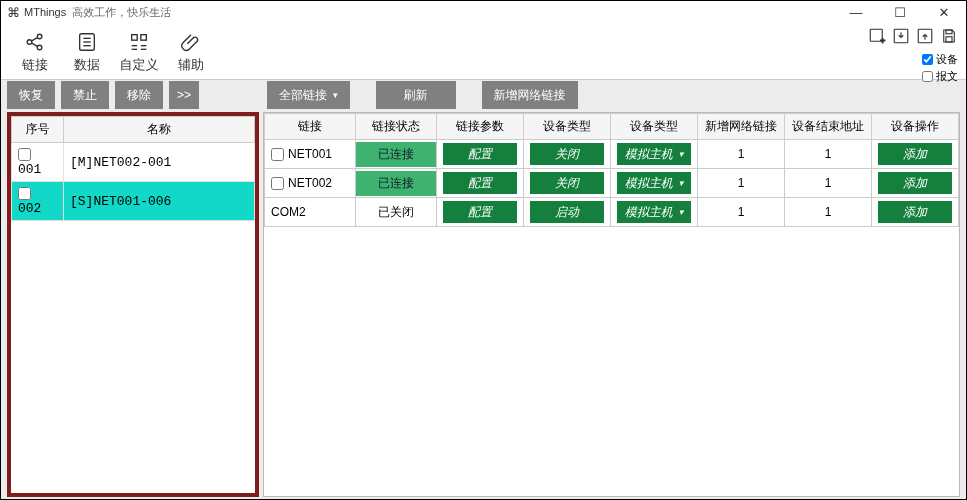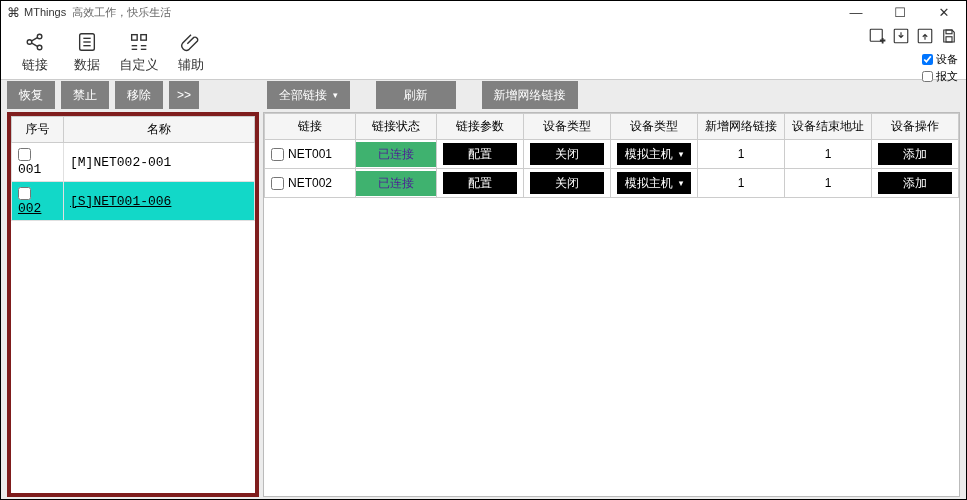--- a/index.html
+++ b/index.html
@@ -22,33 +22,33 @@
 .left-panel { width: 260px; display: flex; flex-direction: column; }
 .left-toolbar { height: 30px; display: flex; align-items: center; gap: 6px; padding: 3px 6px; }
 .btn { background: #808080; color: #fff; border: none; height: 28px; padding: 0 12px; font-size: 12px; cursor: default; display: inline-flex; align-items: center; justify-content: center; }
 .btn-arrow { background: #808080; color: #fff; width: 30px; }
 .left-table-wrap { flex: 1; background: #fff; margin: 2px 2px 2px 6px; border: 4px solid #7f1d1d; overflow-y: scroll; }
 .left-table { width: 100%; border-collapse: collapse; }
 .left-table th { background: #f5f5f5; border: 1px solid #ccc; font-weight: normal; padding: 4px 6px; font-size: 12px; text-align: center; }
 .left-table td { border: 1px solid #e0e0e0; padding: 4px 6px; font-family: "Courier New", monospace; font-size: 13px; }
 .left-table td.num { width: 52px; }
 .left-table td input[type=checkbox] { margin-right: 4px; vertical-align: middle; }
-.row-sel td { background: #12d8c8; text-decoration: underline; }
+.row-sel td { background: #12d8c8; }
 .right-panel { flex: 1; display: flex; flex-direction: column; }
 .right-toolbar { height: 30px; display: flex; align-items: center; gap: 26px; padding: 3px 6px; }
 .btn-dd { display: inline-flex; align-items: center; gap: 6px; }
 .btn-dd .chev { font-size: 9px; }
 .right-table-wrap { flex: 1; background: #fff; margin: 2px 6px 2px 2px; border: 1px solid #bbb; overflow: auto; }
 .right-table { width: 100%; border-collapse: collapse; table-layout: fixed; }
 .right-table th { background: #f5f5f5; border: 1px solid #ccc; font-weight: normal; padding: 4px 2px; font-size: 12px; text-align: center; }
 .right-table td { border: 1px solid #ccc; padding: 3px 2px; font-size: 12px; text-align: center; height: 27px; }
 .right-table td.link-cell { text-align: left; padding-left: 6px; }
 .right-table td.link-cell input { margin-right: 4px; vertical-align: middle; }
-.status-connected { background: #3fb26f; color: #4c1d95; margin: 0; padding: 4px 0; display: block; }
-.cell-btn { background: #000000; color: #fff; height: 22px; width: 90%; display: inline-flex; align-items: center; justify-content: center; font-size: 12px; }
+.status-connected { background: #3fb26f; color: #0f172a; margin: 0; padding: 4px 0; display: block; }
+.cell-btn { background: #15803d; color: #fff; height: 22px; width: 90%; display: inline-flex; align-items: center; justify-content: center; font-size: 12px; font-style: italic; }
 .cell-btn .chev { margin-left: 6px; font-size: 9px; }
 .col-link { width: 90px; }
 .col-status { width: 80px; }
 .col-param { width: 86px; }
 .col-op { width: 86px; }
 .col-type { width: 86px; }
 .col-start { width: 86px; }
 .col-end { width: 86px; }
 .col-devop { width: 86px; }
 </style>
@@ -224,18 +224,28 @@
                 <td style="padding:0">
                   <span class="status-connected">已连接</span>
                 </td>
                 <td><span class="cell-btn">配置</span></td>
                 <td><span class="cell-btn">关闭</span></td>
                 <td><span class="cell-btn">模拟主机<span class="chev">▾</span></span></td>
                 <td>1</td>
                 <td>1</td>
                 <td><span class="cell-btn">添加</span></td>
               </tr>
+              <tr>
+                <td class="link-cell">COM2</td>
+                <td>已关闭</td>
+                <td><span class="cell-btn">配置</span></td>
+                <td><span class="cell-btn">启动</span></td>
+                <td><span class="cell-btn">模拟主机<span class="chev">▾</span></span></td>
+                <td>1</td>
+                <td>1</td>
+                <td><span class="cell-btn">添加</span></td>
+              </tr>
             </tbody>
         </table>
       </div>
     </div>
   </div>
 </div>
 
 </body></html>

